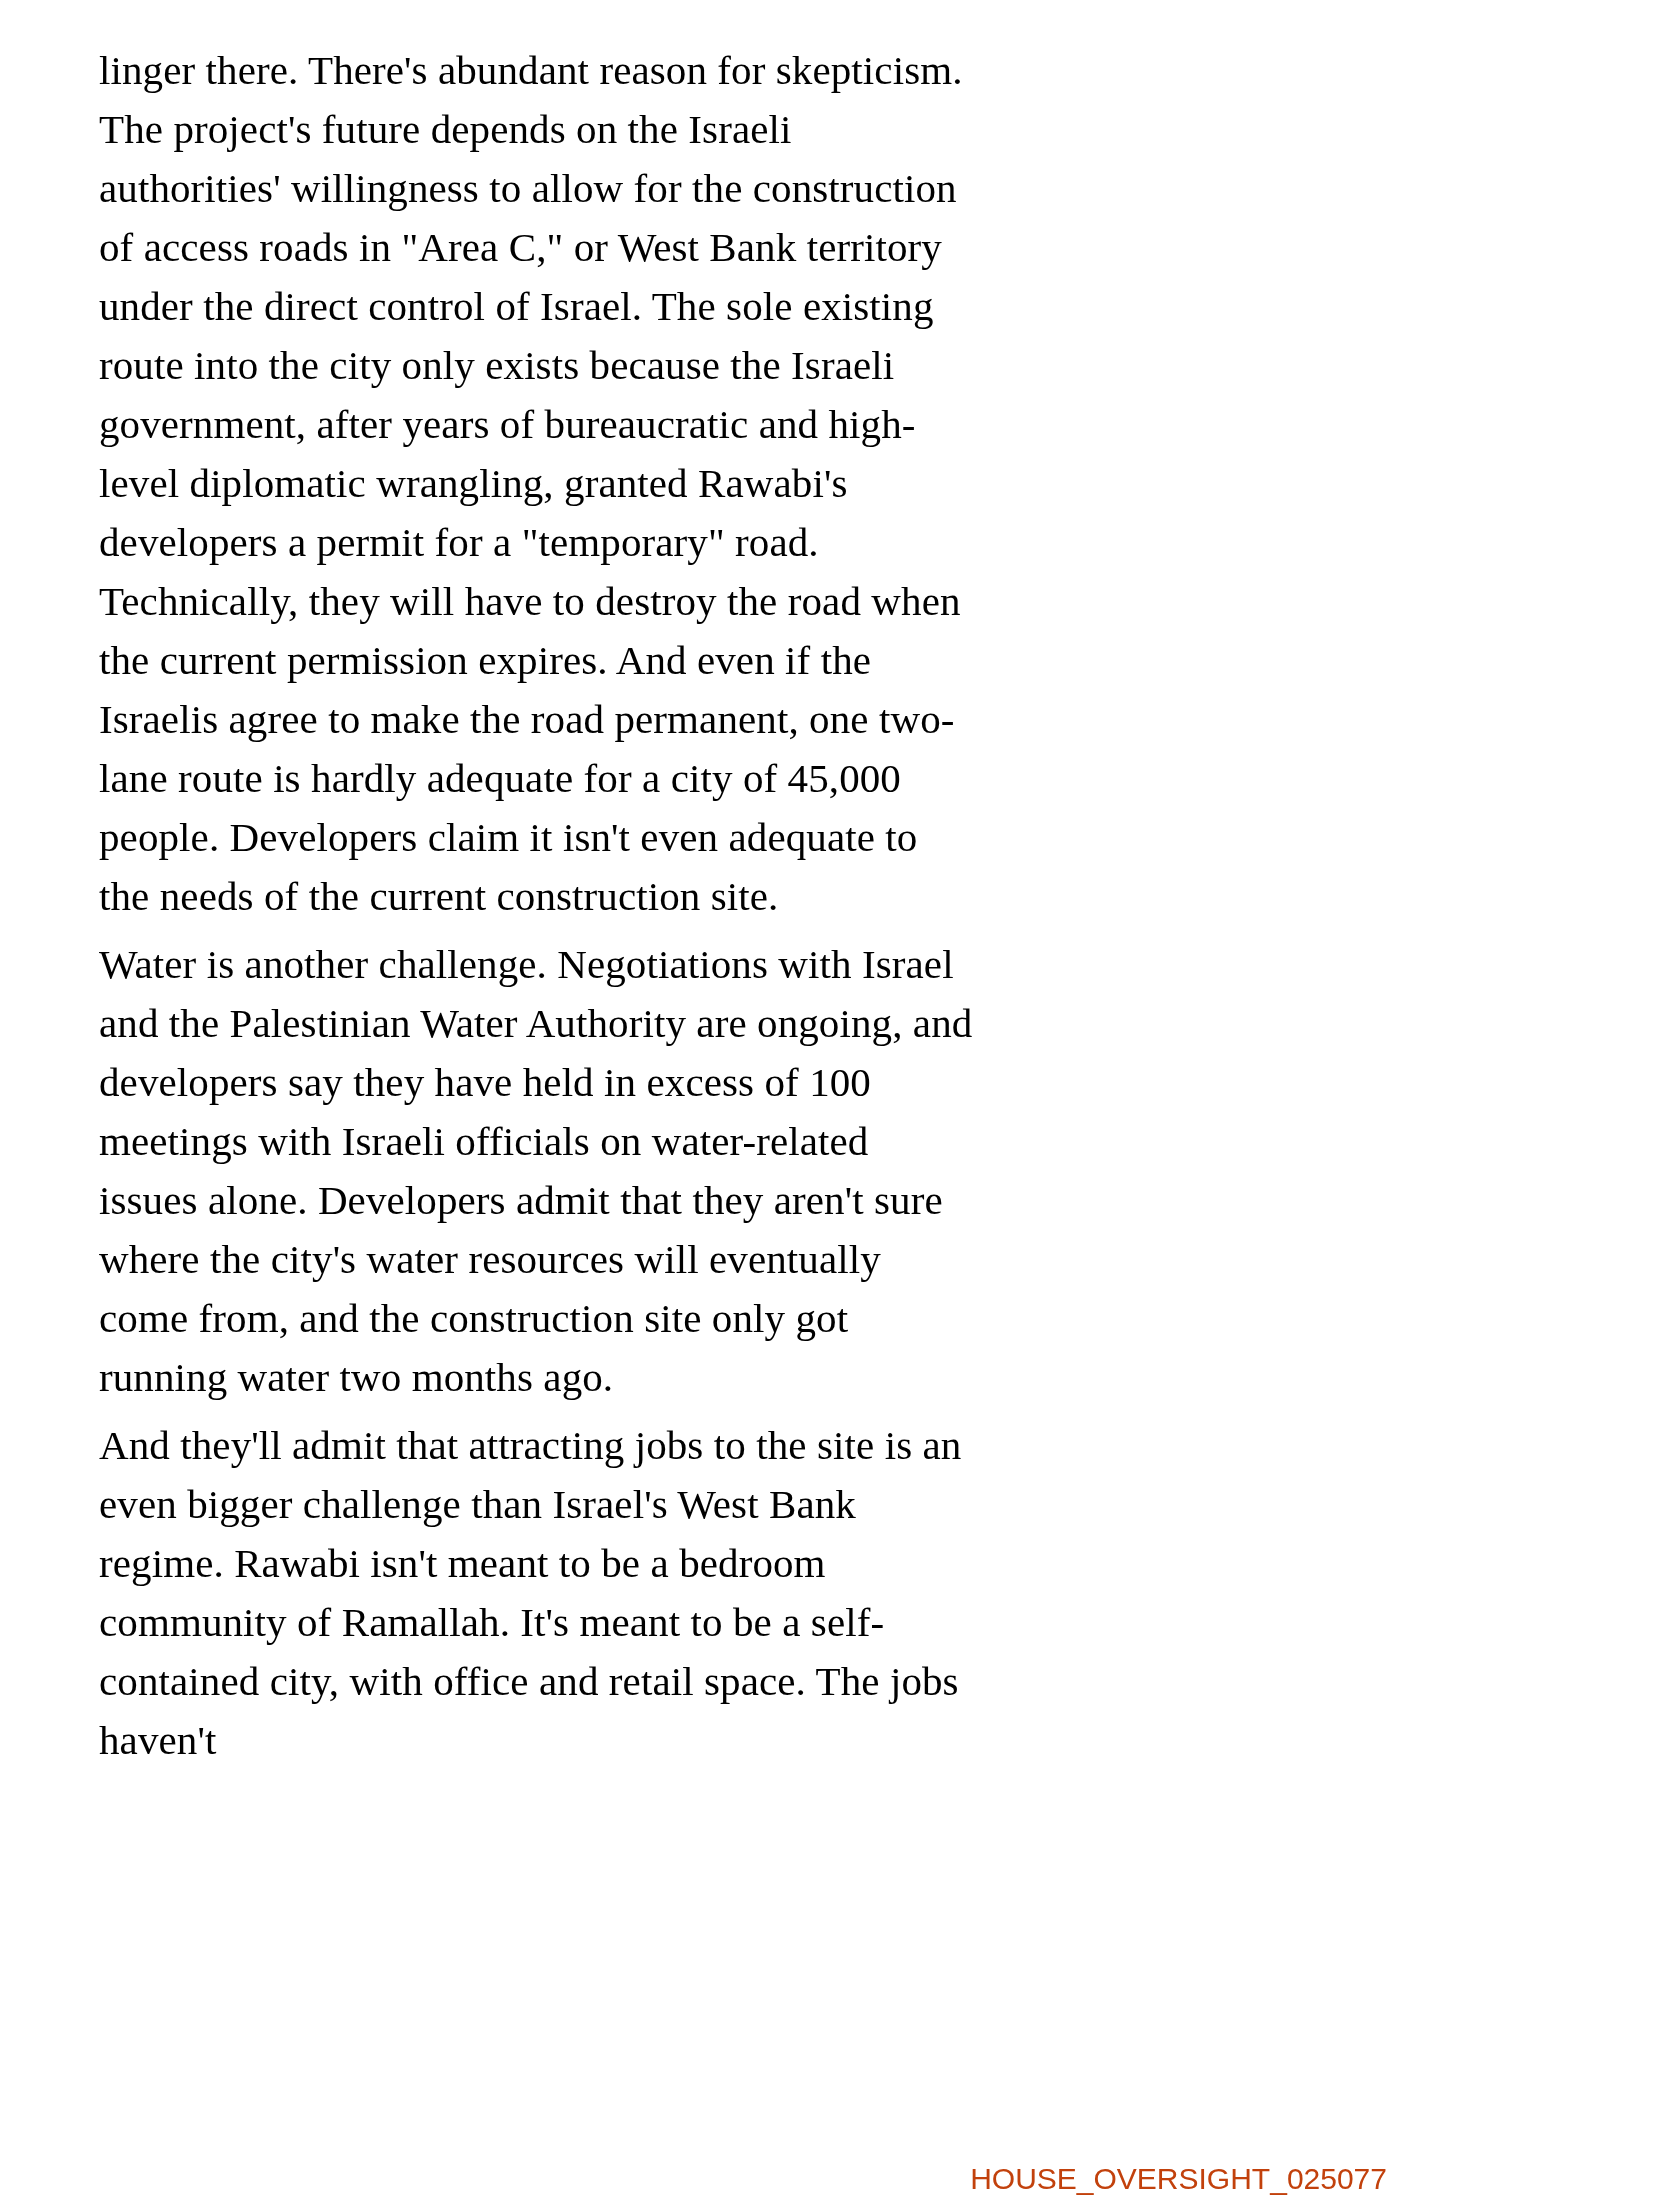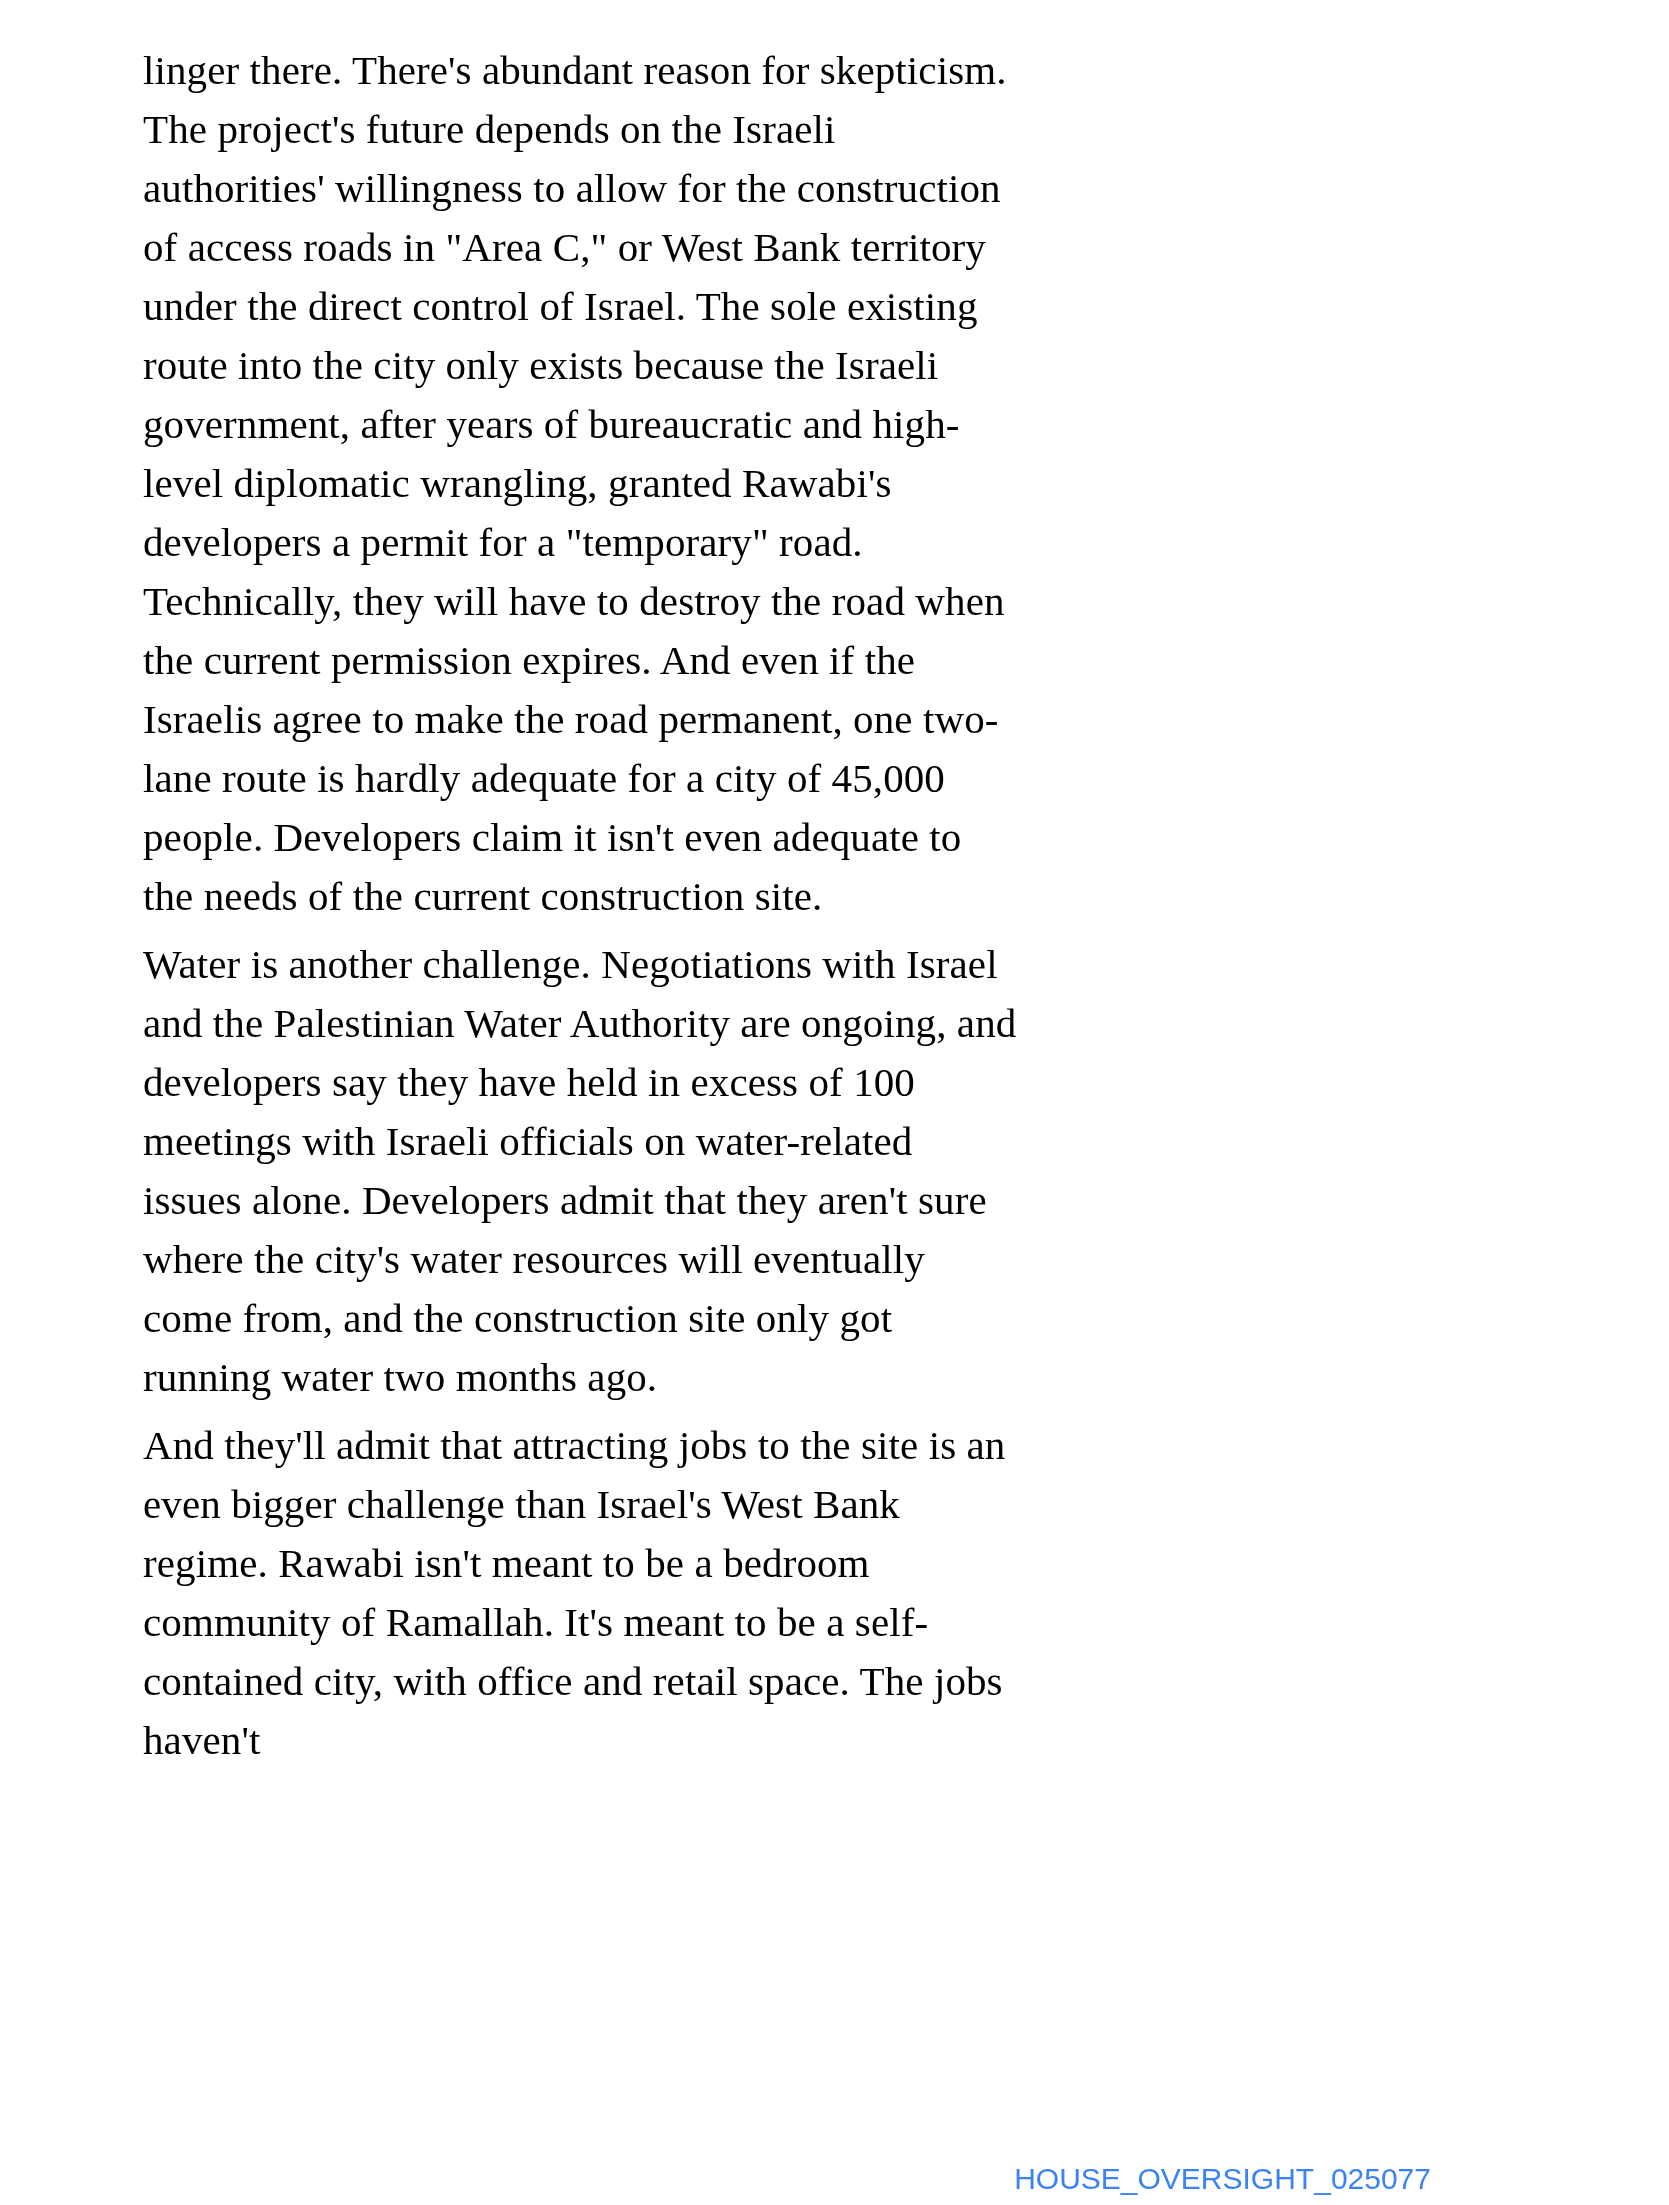--- a/index.html
+++ b/index.html
@@ -8,21 +8,20 @@
     background: #ffffff;
   }
   .page {
     position: relative;
     width: 1425px;
     height: 2205px;
     background: #ffffff;
     overflow: hidden;
     font-family: "Liberation Serif", serif;
     color: #000000;
-    margin-left: 44px;
   }
   .text-column {
     position: absolute;
     left: 99px;
     top: 41px;
     width: 874px;
     font-size: 41px;
     line-height: 59px;
     text-align: left;
     letter-spacing: 0.1px;
@@ -30,21 +29,21 @@
   .text-column p {
     margin: 0 0 9.2px 0;
   }
   .bates {
     position: absolute;
     right: 38px;
     bottom: 9.2px;
     font-family: "Liberation Sans", sans-serif;
     font-size: 30px;
     line-height: 34px;
-    color: #3b82f6;
+    color: #c2410c;
     white-space: nowrap;
   }
 </style>
 </head>
 <body>
 
 <div class="page">
   <div class="text-column">
     <p>linger there. There's abundant reason for skepticism. The project's future depends on the Israeli authorities' willingness to allow for the construction of access roads in "Area C," or West Bank territory under the direct control of Israel. The sole existing route into the city only exists because the Israeli government, after years of bureaucratic and high-level diplomatic wrangling, granted Rawabi's developers a permit for a "temporary" road. Technically, they will have to destroy the road when the current permission expires. And even if the Israelis agree to make the road permanent, one two-lane route is hardly adequate for a city of 45,000 people. Developers claim it isn't even adequate to the needs of the current construction site.</p>
     <p>Water is another challenge. Negotiations with Israel and the Palestinian Water Authority are ongoing, and developers say they have held in excess of 100 meetings with Israeli officials on water-related issues alone. Developers admit that they aren't sure where the city's water resources will eventually come from, and the construction site only got running water two months ago.</p>

